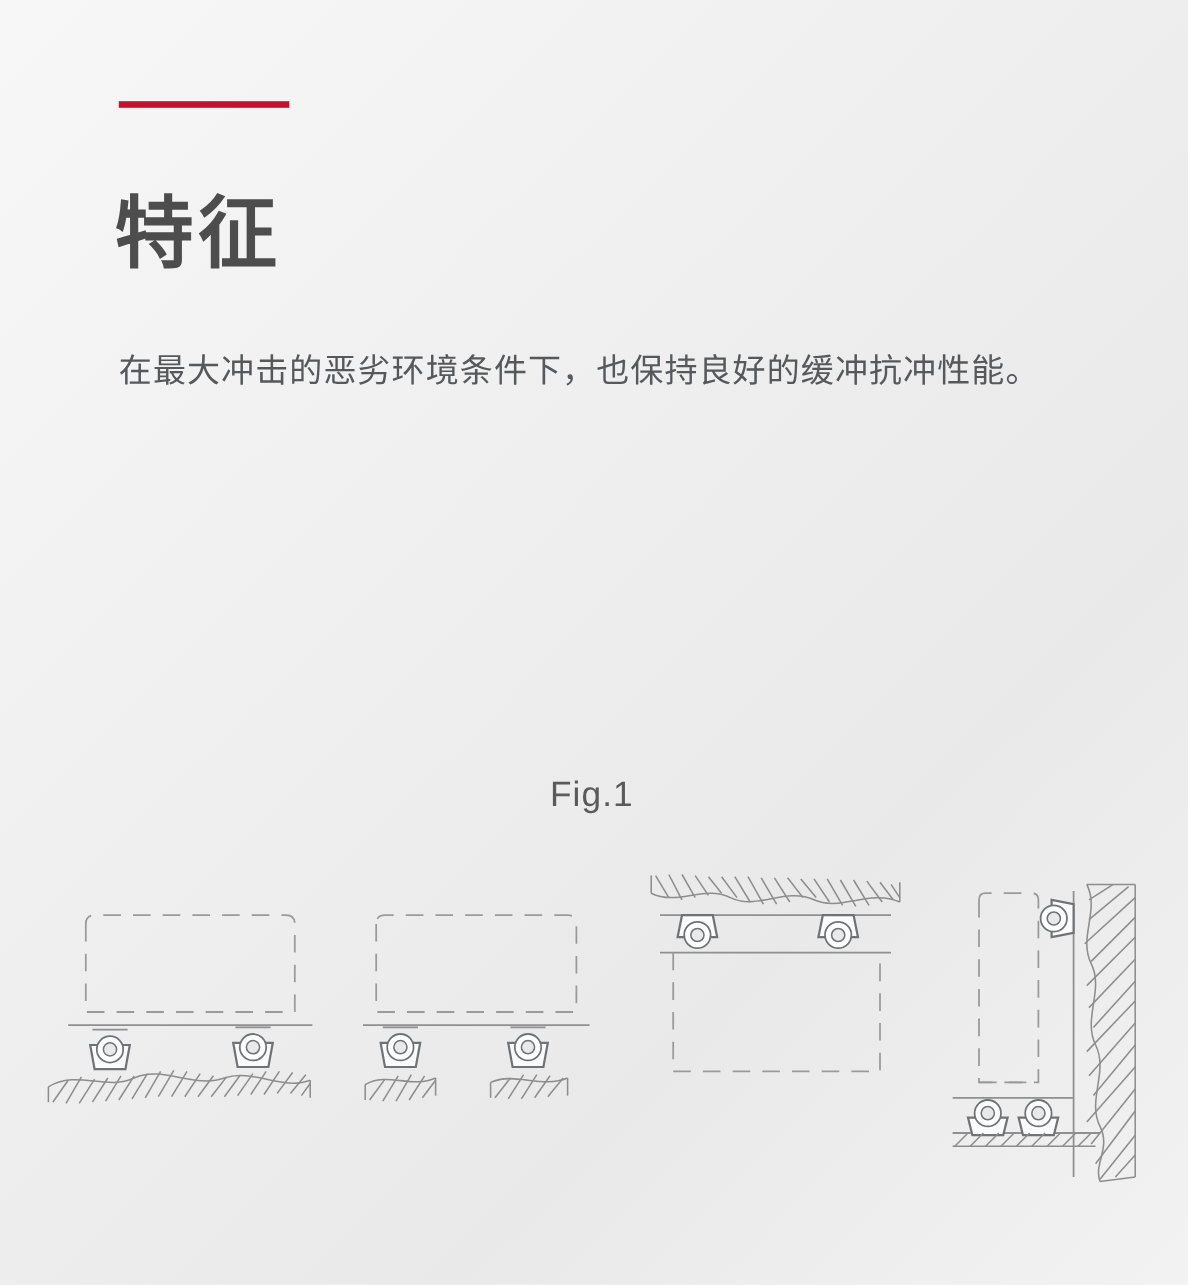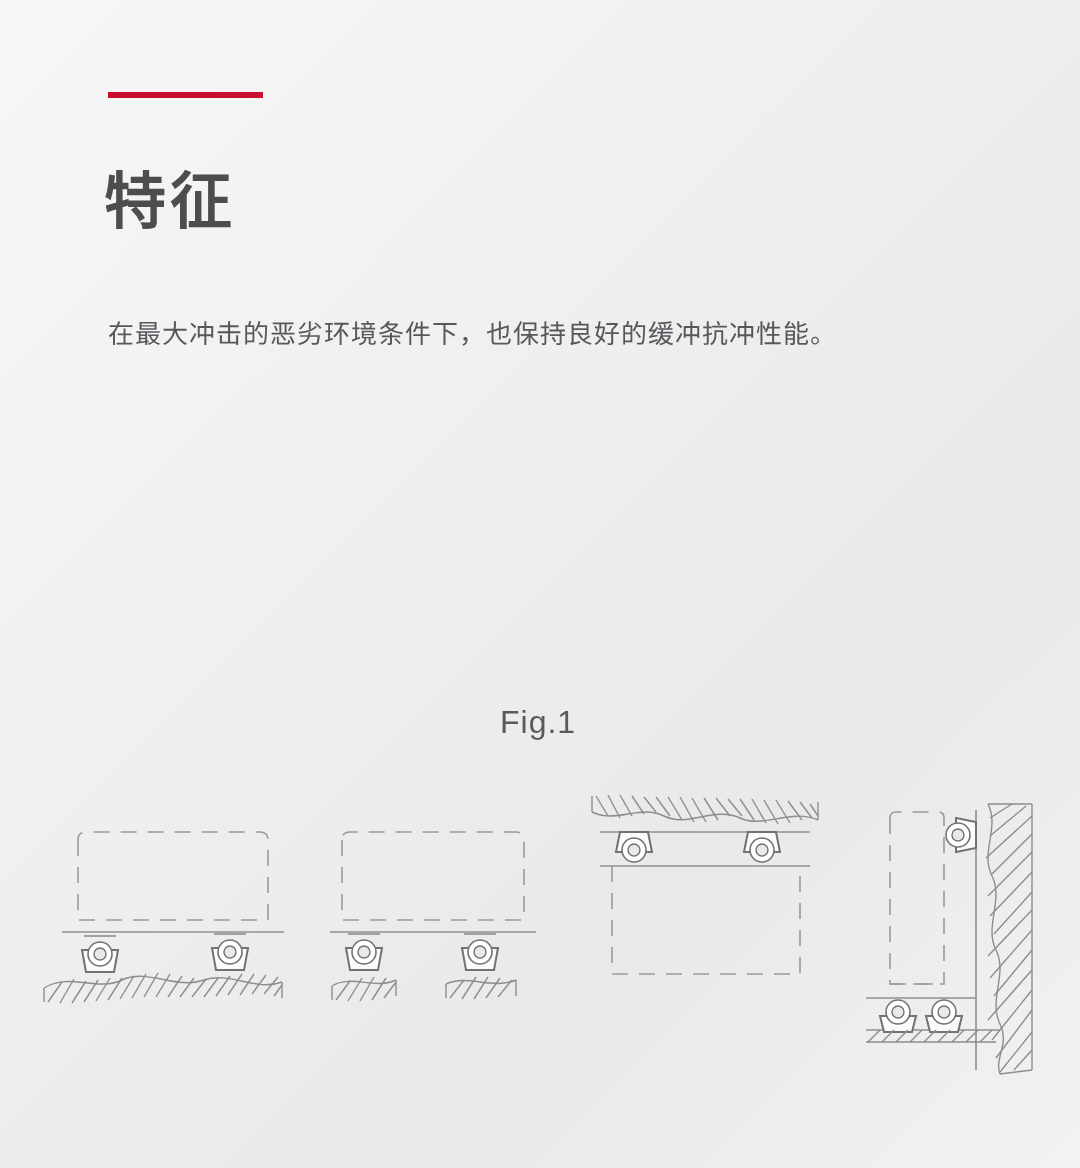--- a/index.html
+++ b/index.html
@@ -26,36 +26,36 @@
     left: 108px;
     top: 92px;
     width: 155px;
     height: 6px;
     background: #c8102e;
   }
   .section-title {
     position: absolute;
     left: 104px;
     top: 126px;
-    font-size: 62px;
+    font-size: 72px;
     line-height: 1.1;
     font-weight: 700;
     letter-spacing: 4px;
     color: #4d4d4d;
     font-family: "Liberation Sans", sans-serif;
   }
   .body-copy {
     position: absolute;
     left: 108px;
     top: 312px;
     width: 910px;
   }
   .body-copy p {
     margin: 0 0 26px 0;
-    font-size: 26px;
+    font-size: 30px;
     line-height: 1.72;
     font-weight: 400;
     color: #56595c;
     letter-spacing: 1px;
   }
   .body-copy p:last-child {
     margin-bottom: 0;
   }
   .figure-area {
     position: absolute;

